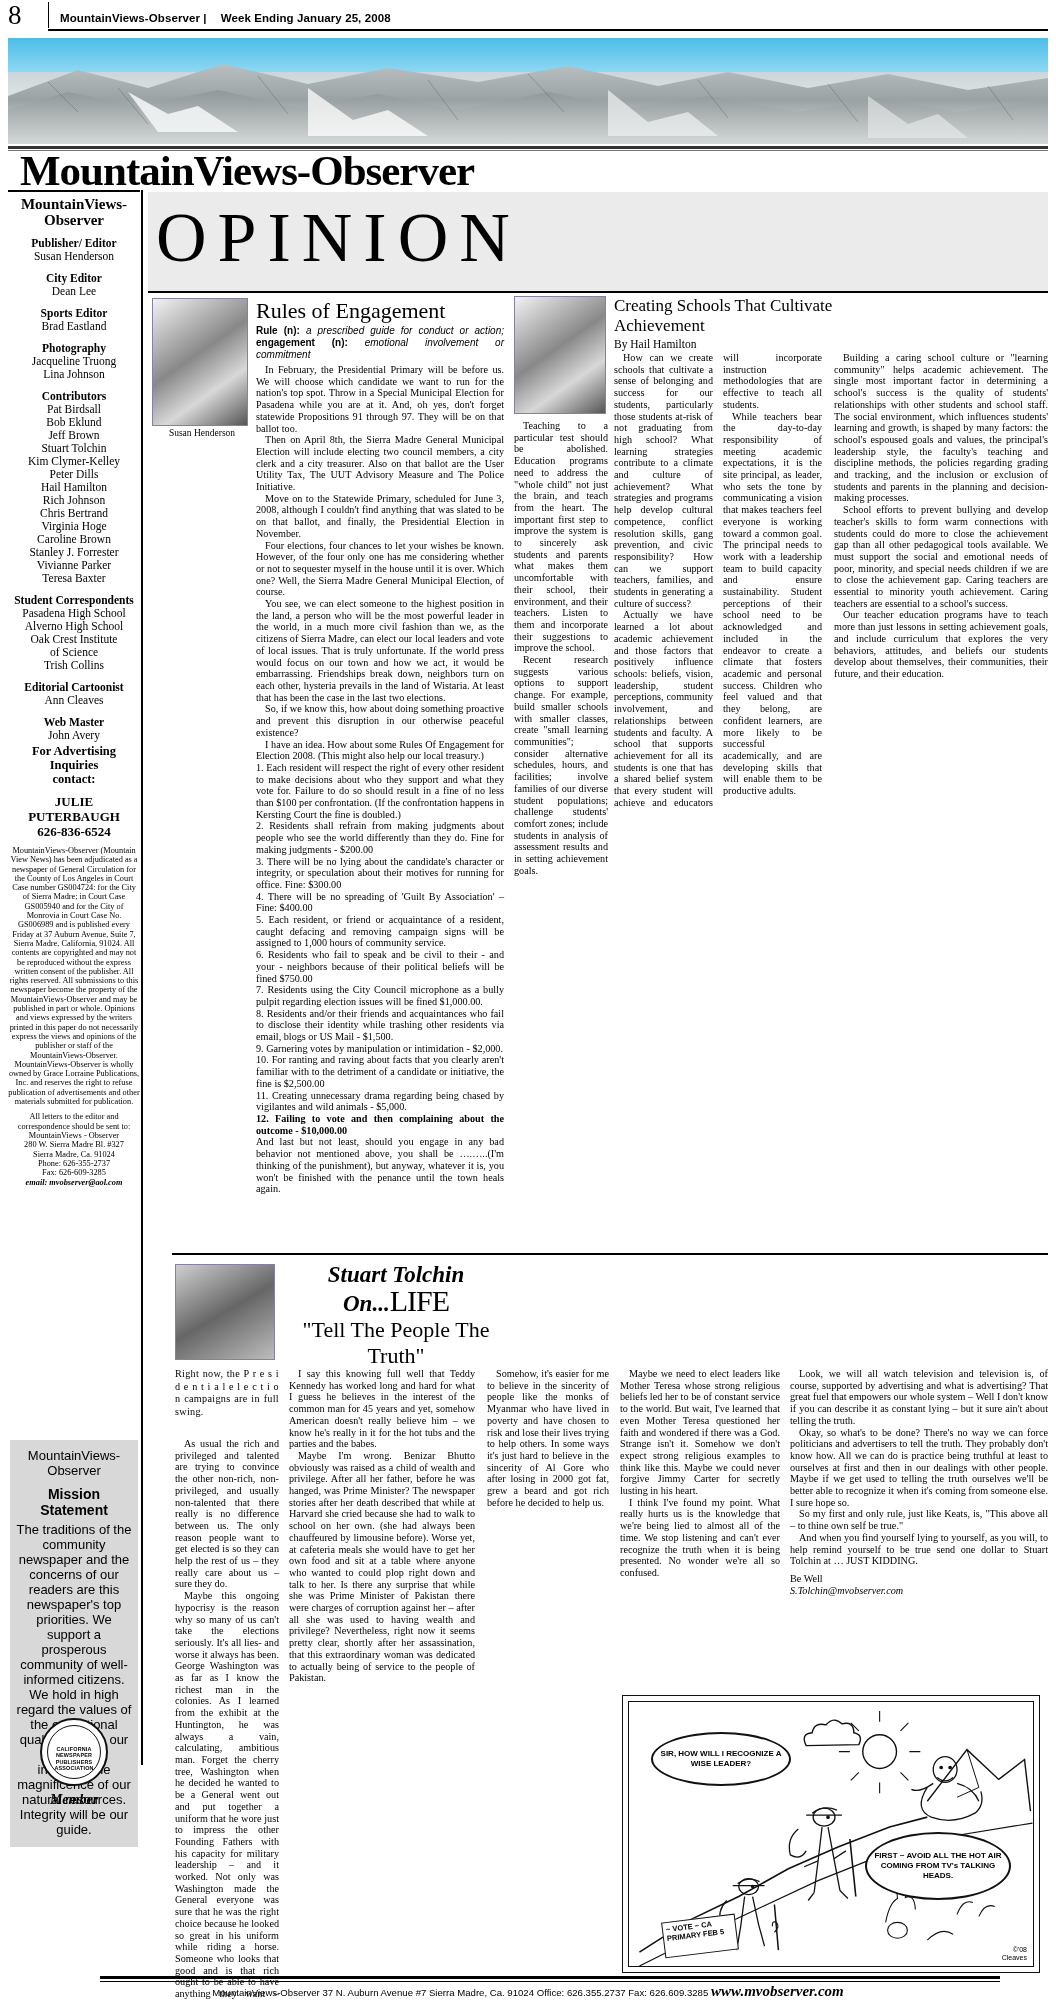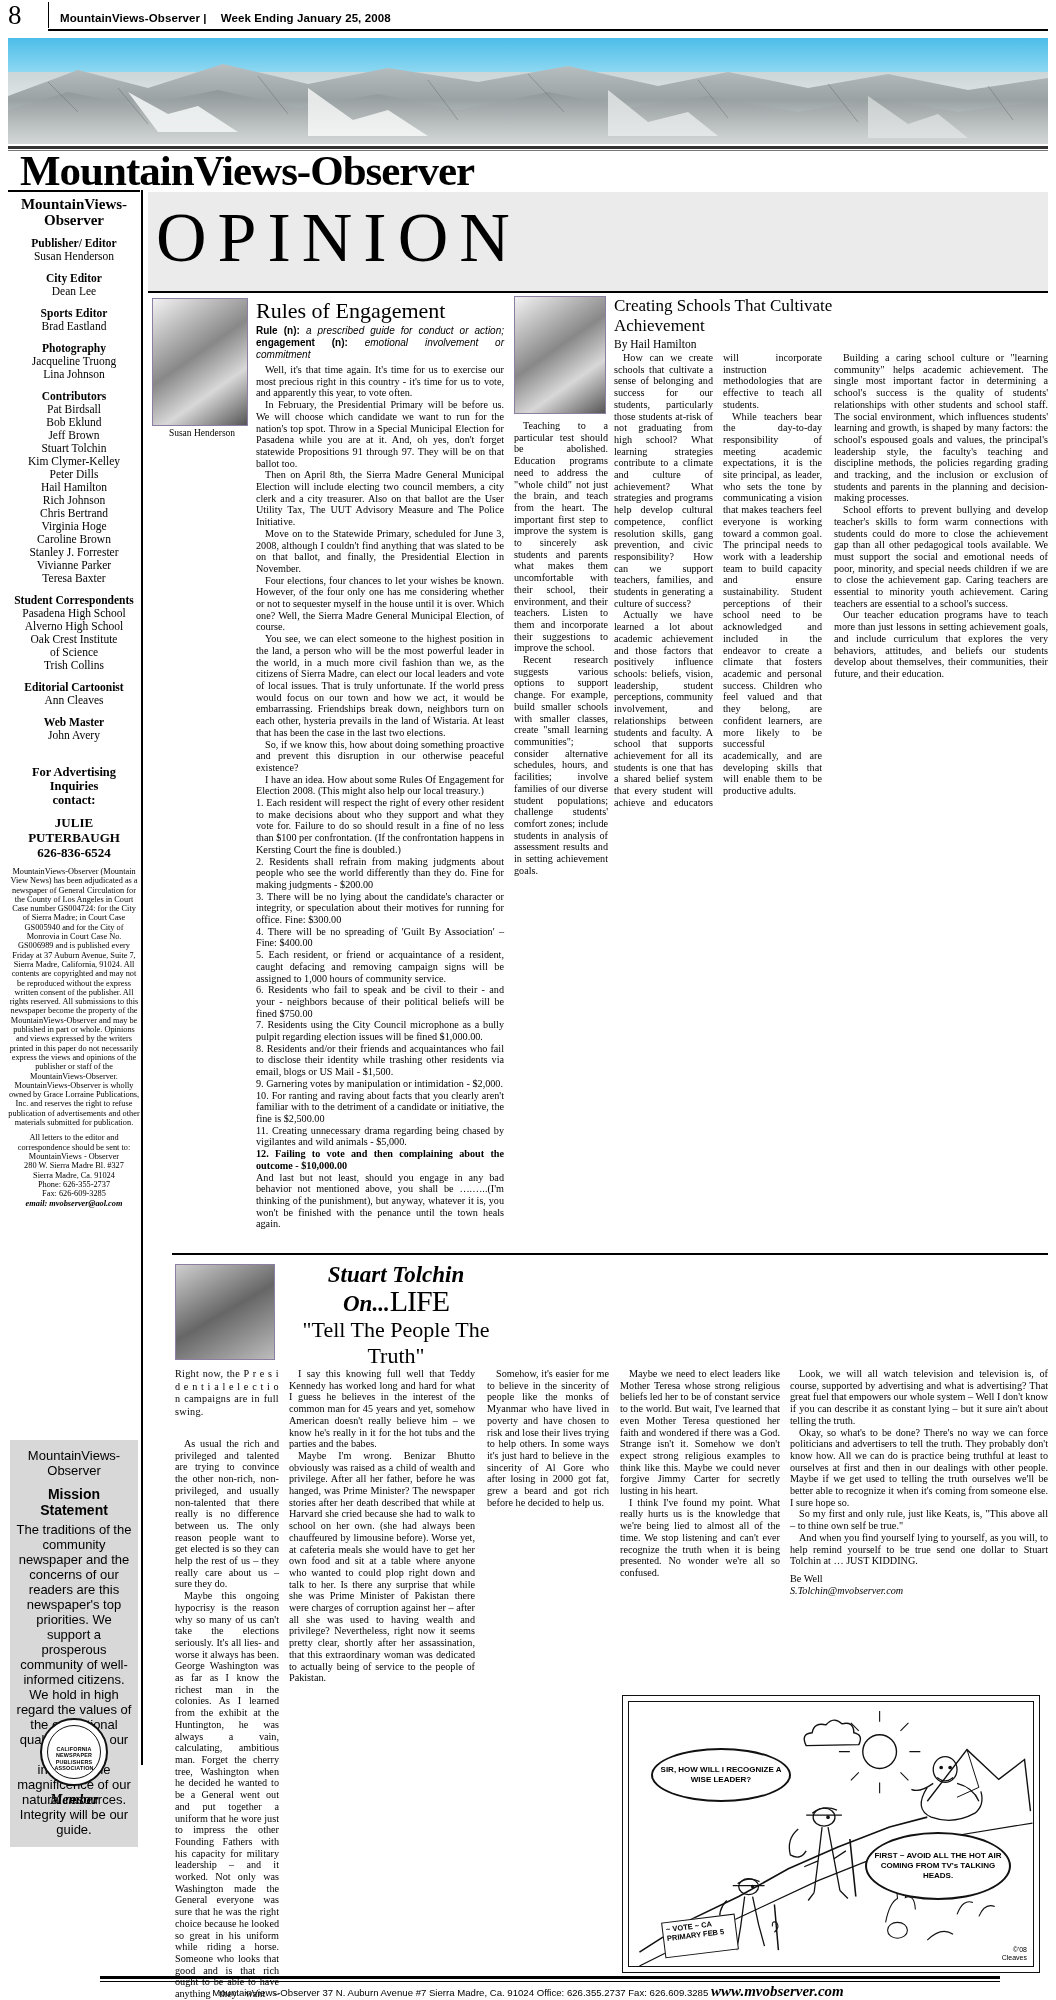--- a/index.html
+++ b/index.html
@@ -64,21 +64,21 @@
   .staffbox {
     position:absolute; left:8px; top:192px; width:132px;
     text-align:center;
   }
   .staff-rule-top { position:absolute; left:8px; top:190px; width:132px; height:2px; background:#000; }
   .staff-vrule { position:absolute; left:141px; top:190px; width:2px; height:1575px; background:#000; }
 
   .sb-title { font-weight:bold; font-size:15px; line-height:16px; margin:4px 0 0; }
   .sb-h { font-weight:bold; font-size:11.5px; line-height:13px; margin-top:9px; }
   .sb-n { font-size:11.5px; line-height:13px; }
-  .sb-h-lg { font-weight:bold; font-size:12.5px; line-height:14px; margin-top:23px; }
+  .sb-h-lg { font-weight:bold; font-size:12.5px; line-height:14px; margin-top:2px; }
   .sb-contact { font-weight:bold; font-size:13px; line-height:15px; margin-top:8px; }
   .sb-phone { font-weight:bold; font-size:13px; line-height:15px; }
   .sb-legal { font-size:8.3px; line-height:9.3px; margin-top:7px; text-align:center; }
   .sb-legal p { margin:0 0 6px; }
   .sb-italic { font-style:italic;font-weight:bold; }
 
   
   .mission {
     position:absolute; left:10px; top:1440px; width:128px;
     background:#d8d8d8;
@@ -336,21 +336,20 @@
   <div class="photo" style="width:96px;height:128px;"></div>
   <div class="photo-cap">Susan Henderson</div>
 </div>
 
 <div class="col" style="left:256px; top:298px; width:248px;">
   <div class="hd-serif">Rules of Engagement</div>
   <div class="defn" style="margin-top:2px">
     <b>Rule (n):</b><span> a prescribed guide for conduct or action;</span><b>  engagement (n):</b><span> emotional involvement or commitment</span>
   </div>
   <div class="body" style="margin-top:3px" id="rules-paras">
-      <p>Well, it's that time again.  It's time for us to exercise our most precious right in this country - it's time for us to vote, and apparently this year, to vote often.</p>
       <p>In February, the Presidential Primary will be before us.  We will choose which candidate we want to run for the nation's top spot. Throw in a Special Municipal Election for Pasadena while you are at it. And, oh yes, don't forget statewide Propositions 91 through 97.  They will be on that ballot too.</p>
       <p>Then on April 8th, the Sierra Madre General Municipal Election will include electing two  council members, a city clerk and a city treasurer.  Also on that ballot are the User Utility Tax, The UUT Advisory Measure and The Police Initiative.</p>
       <p>Move on to the Statewide Primary, scheduled for June 3, 2008, although I couldn't find anything that was slated to be on that ballot,  and finally,  the Presidential Election in November.</p>
       <p>Four elections, four chances to let your wishes be known.  However, of the four only one has me considering whether or not to sequester myself in the house until it is over. Which one?  Well, the Sierra Madre General Municipal Election, of course.</p>
       <p>You see, we can elect someone to the highest position  in the land, a person who will be the most powerful leader in the world, in a much more civil fashion than we, as the citizens of Sierra Madre, can elect our local leaders and vote of local issues.  That is truly unfortunate.  If the world press would focus on our town and how we act, it would be embarrassing.  Friendships break down, neighbors turn on each other, hysteria prevails in the land of Wistaria.  At least that has been the case in the last two elections.</p>
       <p>So, if we know this, how about doing something proactive and prevent this disruption in our otherwise peaceful existence?</p>
       <p>I have an idea.  How about some Rules Of Engagement for Election 2008.  (This might also help our local treasury.)</p>
     </div>
   <div class="body" style="margin-top:0" id="rules-list">
       <p class="noind">1.  Each resident will respect the right of every other resident to make decisions about who they support and what they vote for.  Failure to do so should result in a fine of no less than $100 per confrontation.  (If the confrontation happens in Kersting Court the fine is doubled.)</p>
@@ -514,21 +513,21 @@
 
       <g fill="none" stroke="#111" stroke-width="1.1">
         <path d="M258,222 q4,-20 12,-24 q-2,-14 6,-16 q4,8 2,15 q9,-4 10,12"></path>
         <ellipse cx="270" cy="230" rx="10" ry="8"></ellipse>
         <path d="M330,214 q6,-16 16,-12 M352,216 q6,-14 16,-10 M300,240 q14,-14 26,-6"></path>
       </g>
 
       <path d="M146,232 q6,-6 2,-10 q-5,-2 -4,4" fill="none" stroke="#111" stroke-width="1.1"></path>
     </svg>
 
-    <div class="balloon" style="left:22px; top:46px; width:140px; height:54px;">SIR, HOW WILL I RECOGNIZE A WISE LEADER?</div>
+    <div class="balloon" style="left:22px; top:30px; width:140px; height:54px;">SIR, HOW WILL I RECOGNIZE A WISE LEADER?</div>
     <div class="balloon" style="left:236px; top:130px; width:146px; height:68px;">FIRST ~ AVOID ALL THE HOT AIR COMING FROM TV's TALKING HEADS.</div>
     <div class="sign" style="left:34px; top:216px; width:74px; height:36px;">~ VOTE ~ CA PRIMARY FEB 5</div>
     <div class="csign">
       <div>©'08</div>
       <div>Cleaves</div>
     </div>
   </div>
 </div>
 
 <div class="foot-rule1"></div>

